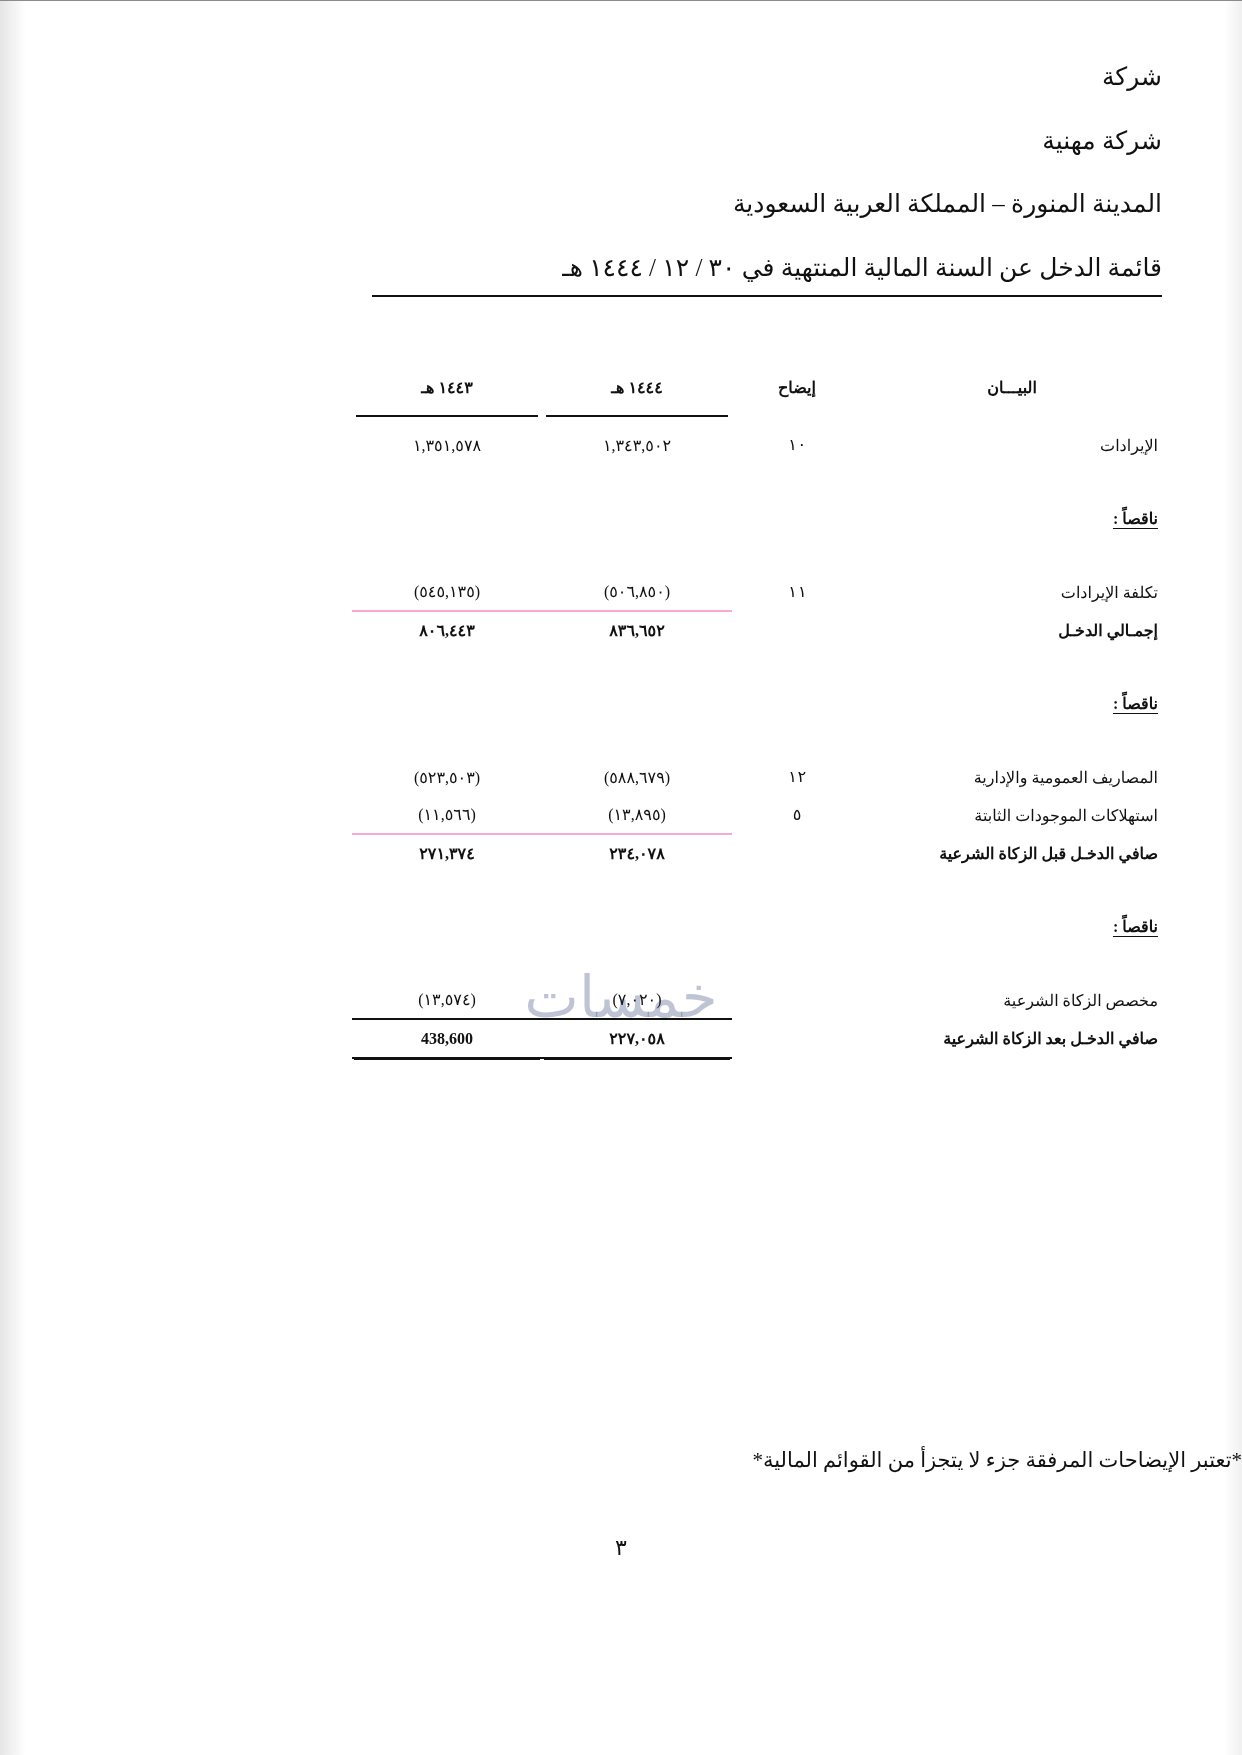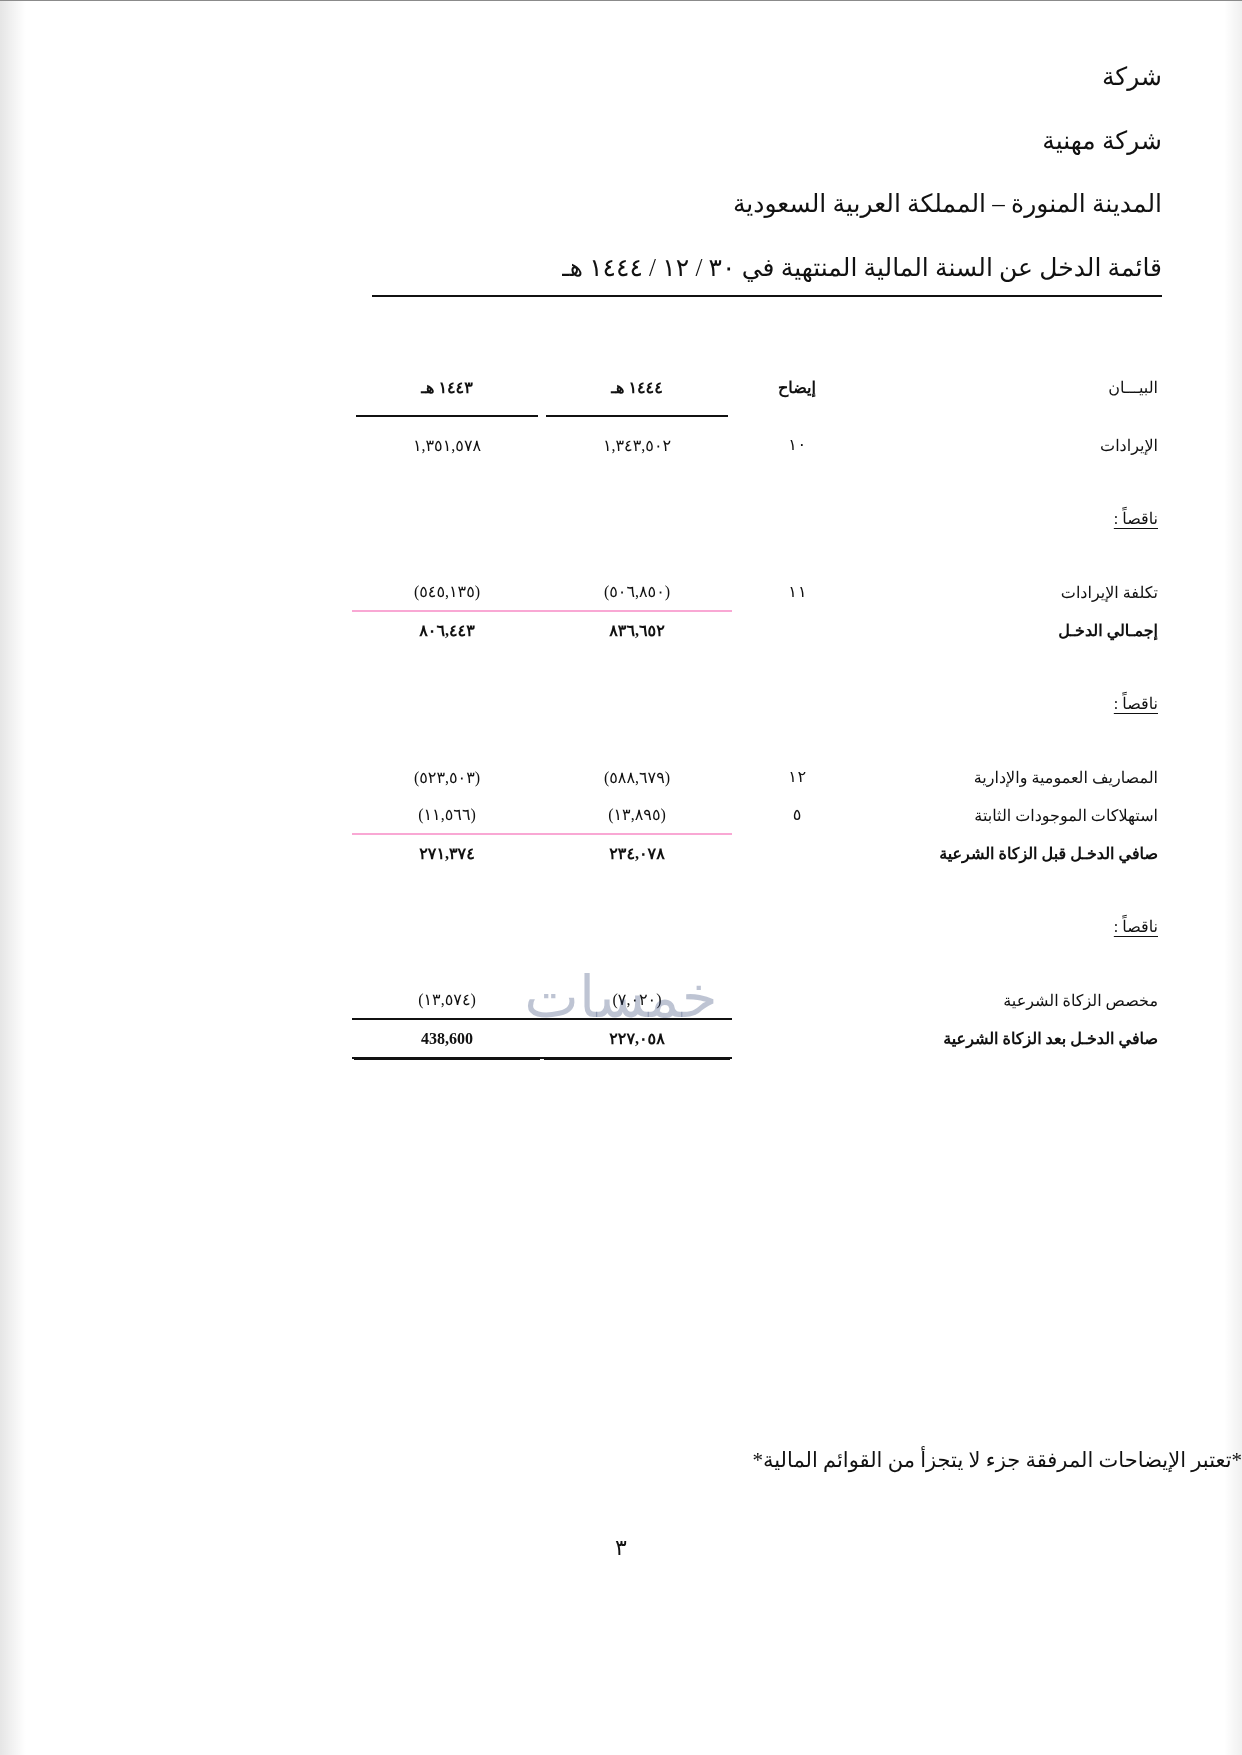--- a/index.html
+++ b/index.html
@@ -84,22 +84,22 @@
   table.fin col.c-note  { width: 130px; }
   table.fin col.c-y1    { width: 190px; }
   table.fin col.c-y2    { width: 190px; }
 
   table.fin th, table.fin td {
     font-size: 16px;
     padding: 9px 4px;
     vertical-align: middle;
   }
   th.h-label {
-    text-align: right;
-    font-weight: normal;
+    text-align: center;
+    font-weight: bold;
     font-size: 23px;
     letter-spacing: 1px;
   }
   th.h-note, th.h-year {
     text-align: center;
     font-weight: bold;
     font-size: 22px;
   }
   .hdr-row th {
     padding-bottom: 14px;
@@ -126,21 +126,21 @@
     font-family: Liberation Mono, monospace;
   }
   td.num {
     text-align: center;
     font-size: 22px;
     white-space: nowrap;
   }
   td.num.bold { font-weight: bold; }
 
   .minus-row td.label {
-    font-weight: normal;
+    font-weight: bold;
     text-decoration: underline;
     text-underline-offset: 4px;
   }
   .spacer-row td { height: 18px; padding: 0; }
 
   .num-top-rule { border-top: 2px solid #f9a8d4; }
   .num-dbl-rule {
     border-top: 2px solid #111;
     border-bottom: 2px solid #111;
     box-shadow: 0 4px 0 -2px #111;

